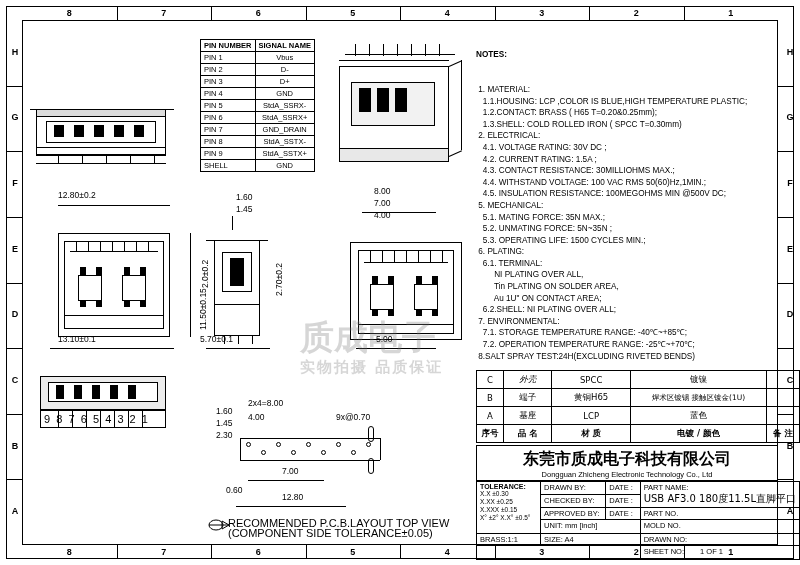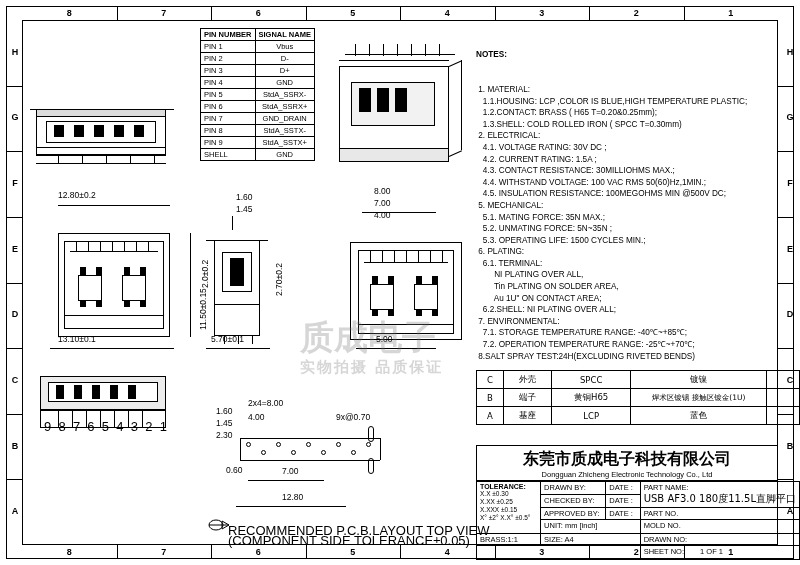--- a/index.html
+++ b/index.html
@@ -6,21 +6,21 @@
   body{width:800px;height:565px;overflow:hidden;font-family:"Liberation Sans",sans-serif;color:#000;}
   #sheet{position:relative;width:800px;height:565px;}
   .abs{position:absolute;}
   .bdr{box-sizing:border-box;border:1px solid #000;}
   
   .frame-outer{left:6px;top:6px;width:788px;height:553px;border:1.5px solid #000;box-sizing:border-box;}
   .frame-inner{left:22px;top:20px;width:756px;height:525px;border:1px solid #000;box-sizing:border-box;}
   
   .tick{position:absolute;background:#000;}
   .rlbl{position:absolute;font-size:9px;font-weight:bold;text-align:center;width:12px;}
-  .t7{font-size:13px;line-height:10px;white-space:pre;margin-top:8px;}
+  .t7{font-size:11px;line-height:10px;white-space:pre;}
   .bold{font-weight:bold;}
   
   table.pins{border-collapse:collapse;font-size:7.5px;}
   table.pins td{border:1px solid #000;padding:0 3px;height:11px;line-height:11px;white-space:nowrap;}
   table.pins td.c{text-align:center;}
   
   .notes{font-size:8.2px;line-height:11.6px;white-space:pre;}
   
   table.mat{border-collapse:collapse;font-size:8.5px;}
   table.mat td{border:1px solid #000;height:17px;text-align:center;white-space:nowrap;padding:0 2px;}
@@ -107,21 +107,21 @@
       <div class="rlbl" style="left: 9px; top: 440.562px;">B</div>
       <div class="rlbl" style="left: 784px; top: 440.562px;">B</div>
       <div class="tick" style="top: 413.75px; left: 6px; height: 1px; width: 16px;"></div>
       <div class="tick" style="top: 413.75px; left: 778px; height: 1px; width: 16px;"></div>
       <div class="rlbl" style="left: 9px; top: 506.188px;">A</div>
       <div class="rlbl" style="left: 784px; top: 506.188px;">A</div>
       <div class="tick" style="top: 479.375px; left: 6px; height: 1px; width: 16px;"></div>
       <div class="tick" style="top: 479.375px; left: 778px; height: 1px; width: 16px;"></div>
     </div>
 
-  <div class="abs" style="left:200px;top:28px;border-radius:20px;">
+  <div class="abs" style="left:200px;top:39px;border-radius:20px;">
     <table class="pins">
       <tbody>
           <tr>
         <td class="c bold">PIN NUMBER</td>
         <td class="c bold">SIGNAL NAME</td>
       </tr>
       <tr>
             <td>PIN 1</td>
             <td class="c">Vbus</td>
           </tr>
@@ -249,21 +249,21 @@
     <div class="ln v" style="left:56px;top:108px;height:8px;"></div>
     <div class="ln h" style="left:10px;top:12px;width:8px;"></div>
     <div class="ln h" style="left:64px;top:12px;width:8px;"></div>
   </div>
   <div class="abs dim" style="left:236px;top:192px;">1.60</div>
   <div class="abs dim" style="left:236px;top:204px;">1.45</div>
   <div class="abs ln v" style="left:232px;top:216px;height:14px;"></div>
   <div class="abs vdim" style="left:200px;top:288px;">2.0±0.2</div>
   <div class="abs vdim" style="left:274px;top:296px;">2.70±0.2</div>
   <div class="abs ln h" style="left:206px;top:348px;width:64px;"></div>
-  <div class="abs dim" style="left:211px;top:334px;">5.70±0.1</div>
+  <div class="abs dim" style="left:200px;top:334px;">5.70±0.1</div>
 
   <div class="abs" style="left:340px;top:228px;width:140px;height:118px;">
     <div class="part" style="left:10px;top:14px;width:112px;height:98px;"></div>
     <div class="part" style="left:18px;top:22px;width:96px;height:84px;background:#fff;"></div>
     <div class="ln h" style="left:24px;top:34px;width:84px;"></div>
     <div class="ln v" style="left:30px;top:22px;height:12px;"></div>
     <div class="ln v" style="left:42px;top:22px;height:12px;"></div>
     <div class="ln v" style="left:54px;top:22px;height:12px;"></div>
     <div class="ln v" style="left:66px;top:22px;height:12px;"></div>
     <div class="ln v" style="left:78px;top:22px;height:12px;"></div>
@@ -323,21 +323,21 @@
     <div class="part" style="left:146px;top:60px;width:6px;height:16px;border-radius:3px;"></div>
   </div>
   <div class="abs dim" style="left:248px;top:398px;">2x4=8.00</div>
   <div class="abs dim" style="left:248px;top:412px;">4.00</div>
   <div class="abs dim" style="left:336px;top:412px;">9x@0.70</div>
   <div class="abs dim" style="left:216px;top:406px;">1.60</div>
   <div class="abs dim" style="left:216px;top:418px;">1.45</div>
   <div class="abs dim" style="left:216px;top:430px;">2.30</div>
   <div class="abs dim" style="left:282px;top:466px;">7.00</div>
   <div class="abs ln h" style="left:248px;top:480px;width:76px;"></div>
-  <div class="abs dim" style="left:226px;top:465px;">0.60</div>
+  <div class="abs dim" style="left:226px;top:485px;">0.60</div>
   <div class="abs dim" style="left:282px;top:492px;">12.80</div>
   <div class="abs ln h" style="left:236px;top:506px;width:110px;"></div>
   <div class="abs t7" style="left:228px;top:518px;">RECOMMENDED P.C.B.LAYOUT TOP VIEW</div>
   <div class="abs t7" style="left:228px;top:528px;">(COMPONENT SIDE TOLERANCE±0.05)</div>
 
   <div class="abs" style="left:208px;top:518px;">
     <svg width="22" height="14">
         <ellipse cx="8" cy="7" rx="7" ry="5" fill="none" stroke="#000"></ellipse>
         <line x1="1" y1="7" x2="21" y2="7" stroke="#000"></line>
         <polygon points="14,3 21,7 14,11" fill="none" stroke="#000"></polygon>
@@ -345,38 +345,45 @@
   </div>
 
   <div class="wm wm2">实物拍摄 品质保证</div>
   <div class="wm wm1">质成电子</div>
 
   <div class="abs" style="left:476px;top:370px;">
     <table class="mat">
       <tbody>
           <tr>
         <td style="width:22px;" class="cn">C</td>
-        <td style="width:44px;" class="cn">外壳</td>
+        <td style="width:44px;font-style:italic;" class="cn">外壳</td>
         <td style="width:74px;" class="cn">SPCC</td>
         <td style="width:132px;" class="cn">镀镍</td>
         <td style="width:28px;"></td>
       </tr>
       <tr>
         <td class="cn">B</td>
         <td class="cn">端子</td>
         <td class="cn">黄铜H65</td>
         <td class="cn" style="font-size:7.5px;">焊术区镀锡  接触区镀金(1U)</td>
         <td></td>
       </tr>
       <tr>
         <td class="cn">A</td>
         <td class="cn">基座</td>
         <td class="cn">LCP</td>
         <td class="cn">蓝色</td>
         <td></td>
+      </tr>
+      <tr>
+        <td class="cn bold">序号</td>
+        <td class="cn bold">品 名</td>
+        <td class="cn bold">材 质</td>
+        <td class="cn bold">电镀 / 颜色</td>
+        <td class="cn bold">备 注</td>
       </tr>
     </tbody>
       </table>
   </div>
 
   <div class="abs bdr" style="left:476px;top:445px;width:302px;height:36px;">
     <div class="company" style="margin-top:3px;">东莞市质成电子科技有限公司</div>
     <div class="company-en">Dongguan Zhicheng Electronic Technology Co., Ltd</div>
   </div>
 

